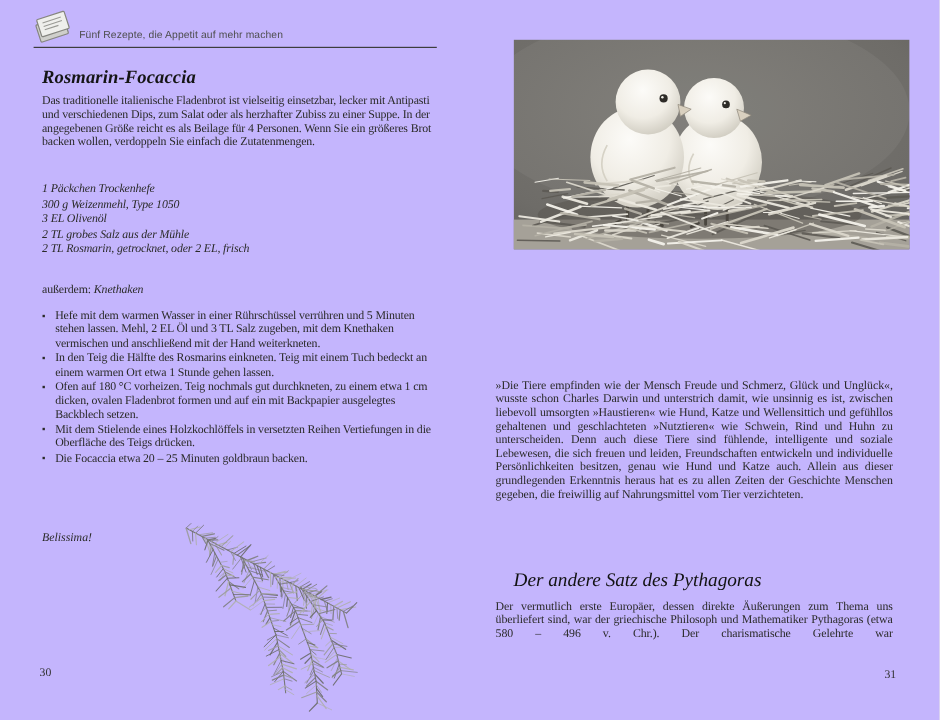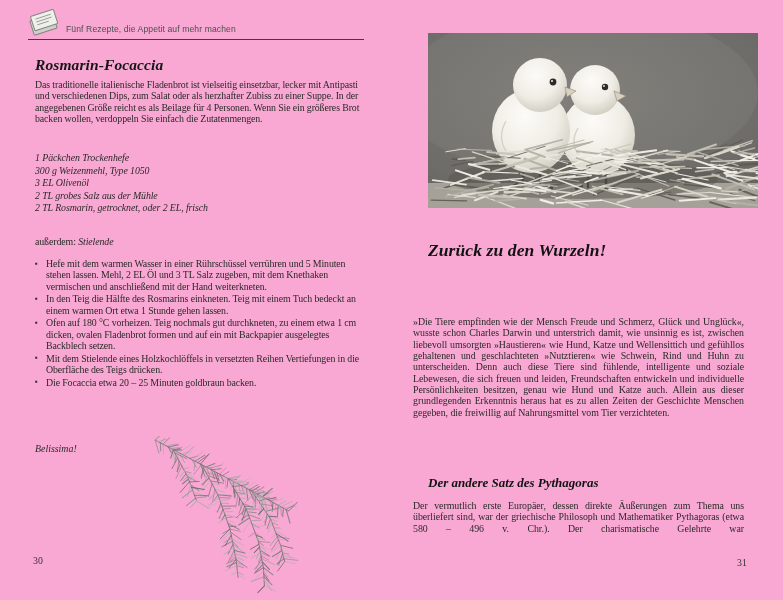--- a/index.html
+++ b/index.html
@@ -1,17 +1,17 @@
 <!DOCTYPE html>
 <html><head>
 <meta charset="utf-8">
 <style>
   html,body{margin:0;padding:0;background:#e9e9e9;}
   .spread{
-    position:relative;width:783px;height:600px;background:#f9a8d4;
+    position:relative;width:783px;height:600px;background:#c4b5fd;
     font-family:"Liberation Serif", serif;color:#2a2a28;overflow:hidden;
   }
   
   .book-icon{position:absolute;left:24px;top:6px;width:40px;height:34px;}
   .lp-header-text{
     position:absolute;left:66px;top:24px;
     font-family:"Liberation Sans", sans-serif;font-size:8.6px;color:#4d4d4d;letter-spacing:0.1px;
   }
   .lp-rule{position:absolute;left:28px;top:39px;width:336px;border-top:1.6px solid #3d3d3d;}
   .recipe-title{
@@ -48,21 +48,21 @@
   .bodytext{
     position:absolute;left:413px;width:331px;margin:0;
     font-size:9.9px;line-height:11.35px;letter-spacing:-0.05px;
     text-align:justify;
     font-family:Liberation Serif, serif;
   }
   .p1{top:316px;}
   .p2{top:500px;text-align-last:justify;}
   .subheading{
     position:absolute;left:428px;top:475px;margin:0;
-    font-size:13px;font-weight:bold;font-style:italic;color:#121212;
+    font-size:16px;font-weight:normal;font-style:italic;color:#121212;
   }
 </style>
 </head>
 <body>
 
 <div class="spread">
 
   <section>
 
     <span class="book-icon">
@@ -83,21 +83,21 @@
     <p class="intro">Das traditionelle italienische Fladenbrot ist vielseitig einsetzbar, lecker mit Antipasti und verschiedenen Dips, zum Salat oder als herzhafter Zubiss zu einer Suppe. In der angegebenen Größe reicht es als Beilage für 4 Personen. Wenn Sie ein größeres Brot backen wollen, verdoppeln Sie einfach die Zutatenmengen.</p>
 
     <div class="ingredients">
         <div class="ing-line">1 Päckchen Trockenhefe</div>
         <div class="ing-line">300 g Weizenmehl, Type 1050</div>
         <div class="ing-line">3 EL Olivenöl</div>
         <div class="ing-line">2 TL grobes Salz aus der Mühle</div>
         <div class="ing-line">2 TL Rosmarin, getrocknet, oder 2 EL, frisch</div>
       </div>
 
-    <p class="extra"><span>außerdem:</span> <span class="it">Stielende</span></p>
+    <p class="extra"><span>außerdem:</span> <span class="it">Knethaken</span></p>
 
     <ul class="steps">
         <li>Hefe mit dem warmen Wasser in einer Rührschüssel verrühren und 5 Minuten stehen lassen. Mehl, 2 EL Öl und 3 TL Salz zugeben, mit dem Knethaken vermischen und anschließend mit der Hand weiterkneten.</li>
         <li>In den Teig die Hälfte des Rosmarins einkneten. Teig mit einem Tuch bedeckt an einem warmen Ort etwa 1 Stunde gehen lassen.</li>
         <li>Ofen auf 180 °C vorheizen. Teig nochmals gut durchkneten, zu einem etwa 1 cm dicken, ovalen Fladenbrot formen und auf ein mit Backpapier ausgelegtes Backblech setzen.</li>
         <li>Mit dem Stielende eines Holzkochlöffels in versetzten Reihen Vertiefungen in die Oberfläche des Teigs drücken.</li>
         <li>Die Focaccia etwa 20 – 25 Minuten goldbraun backen.</li>
       </ul>
 
     <p class="closing">Belissima!</p>
@@ -650,21 +650,21 @@
           <line x1="254.8" y1="145.8" x2="292.6" y2="155.3" stroke="#f5f3ec" stroke-width="2.2769574559652046" stroke-linecap="round" opacity="0.95"></line>
           <line x1="269.3" y1="119.0" x2="310.2" y2="132.6" stroke="#b5b1a6" stroke-width="1.3998726294375363" stroke-linecap="round" opacity="0.95"></line>
           <line x1="123.0" y1="144.0" x2="168.5" y2="161.2" stroke="#ece9e0" stroke-width="1.5020661515193368" stroke-linecap="round" opacity="0.95"></line>
           <line x1="137.7" y1="168.5" x2="172.6" y2="180.9" stroke="#dcd8cd" stroke-width="1.7040063099954308" stroke-linecap="round" opacity="0.95"></line>
           <line x1="29.5" y1="116.2" x2="63.6" y2="117.4" stroke="#c7c3b7" stroke-width="0.8421204841891865" stroke-linecap="round" opacity="0.95"></line>
           <line x1="312.2" y1="122.6" x2="353.9" y2="133.8" stroke="#f5f3ec" stroke-width="0.8967720505300779" stroke-linecap="round" opacity="0.95"></line>
           <line x1="98.5" y1="117.4" x2="116.9" y2="124.0" stroke="#b5b1a6" stroke-width="1.985873373963811" stroke-linecap="round" opacity="0.95"></line>
         </g>
     </svg>
 
-    <h2 class="chapter-title"><span>Zurück zu den Wurzeln!</span><br></h2>
+    <h2 class="chapter-title"><br></h2>
 
     <p class="bodytext p1">»Die Tiere empfinden wie der Mensch Freude und Schmerz, Glück und Unglück«, wusste schon Charles Darwin und unterstrich damit, wie unsinnig es ist, zwischen liebevoll umsorgten »Haustieren« wie Hund, Katze und Wellensittich und gefühllos gehaltenen und geschlachteten »Nutztieren« wie Schwein, Rind und Huhn zu unterscheiden. Denn auch diese Tiere sind fühlende, intelligente und soziale Lebewesen, die sich freuen und leiden, Freundschaften entwickeln und individuelle Persönlichkeiten besitzen, genau wie Hund und Katze auch. Allein aus dieser grundlegenden Erkenntnis heraus hat es zu allen Zeiten der Geschichte Menschen gegeben, die freiwillig auf Nahrungsmittel vom Tier verzichteten.</p>
 
     <h3 class="subheading">Der andere Satz des Pythagoras</h3>
 
     <p class="bodytext p2">Der vermutlich erste Europäer, dessen direkte Äußerungen zum Thema uns überliefert sind, war der griechische Philosoph und Mathematiker Pythagoras (etwa 580 – 496 v. Chr.). Der charismatische Gelehrte war</p>
 
     <div class="pagenum pright">31</div>
   </section>
 </div>

